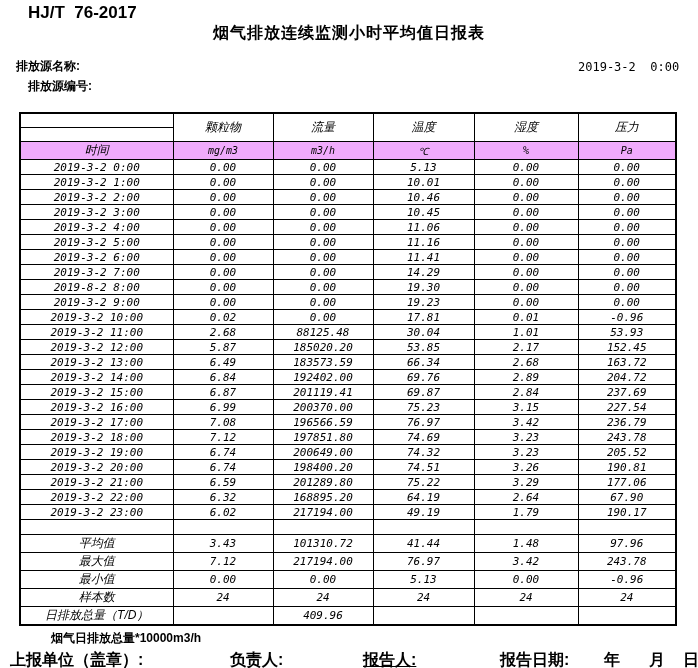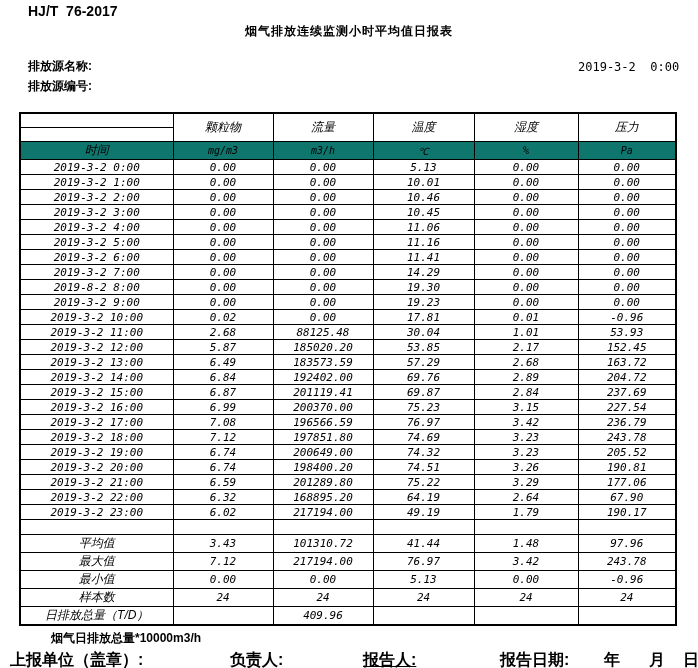--- a/index.html
+++ b/index.html
@@ -1,40 +1,40 @@
 <!DOCTYPE html>
 <html><head>
 <meta charset="utf-8">
 <style>
   html,body{margin:0;padding:0;}
   body{
     width:698px;height:668px;position:relative;background:#ffffff;color:#000;
     font-family:"Liberation Sans",sans-serif;overflow:hidden;
   }
   .abs{position:absolute;}
-  #standard{left:28px;top:3px;font-size:14px;font-weight:bold;white-space:pre;}
-  #title{left:0;top:23px;width:698px;text-align:center;font-size:12px;font-weight:bold;letter-spacing:1px;}
-  #source-name{left:28px;top:58px;font-size:12px;font-weight:bold;}
+  #standard{left:28px;top:3px;font-size:17px;font-weight:bold;white-space:pre;}
+  #title{left:0;top:23px;width:698px;text-align:center;font-size:16px;font-weight:bold;letter-spacing:1px;}
+  #source-name{left:16px;top:58px;font-size:12px;font-weight:bold;}
   #source-code{left:28px;top:78px;font-size:12px;font-weight:bold;}
   #report-datetime{left:578px;top:60px;font-size:12px;font-family:"DejaVu Sans Mono",monospace;white-space:pre;}
 
   table#report{
     position:absolute;left:19px;top:112px;width:656px;
     border-collapse:collapse;table-layout:fixed;
     border:2px solid #000;
     font-style:italic;
   }
   #report td,#report th{
     border:1px solid #000;padding:0;text-align:center;
     overflow:hidden;white-space:nowrap;vertical-align:middle;
   }
   #report thead th.colname{font-size:12px;font-weight:normal;}
   #report .h-empty{height:13px;}
   tr.units-row td{
-    background:#0f766e;height:15px;
+    background:#f0abfc;height:15px;
     border-top:1px solid #5f9e5f;border-bottom:1px solid #5f9e5f;
   }
   tr.units-row td.time-label{font-size:12px;}
   tr.units-row td.unit{font-size:10px;font-family:"DejaVu Sans Mono",monospace;}
   #report tbody td{height:14px;font-size:11px;font-family:"DejaVu Sans Mono",monospace;}
   #report tbody td.c-label{font-family:"Liberation Sans",sans-serif;font-size:12px;}
   tr.sum-first td{border-top:2px solid #000;}
   tr.total-row td{height:17px;}
 
   #footnote{left:10px;top:630px;font-size:12px;font-weight:bold;margin-left:41px;}
@@ -188,21 +188,21 @@
         <td class="c-num">5.87</td>
         <td class="c-num">185020.20</td>
         <td class="c-num">53.85</td>
         <td class="c-num">2.17</td>
         <td class="c-num">152.45</td>
       </tr>
       <tr>
         <td class="c-time">2019-3-2 13:00</td>
         <td class="c-num">6.49</td>
         <td class="c-num">183573.59</td>
-        <td class="c-num">57.29</td>
+        <td class="c-num">66.34</td>
         <td class="c-num">2.68</td>
         <td class="c-num">163.72</td>
       </tr>
       <tr>
         <td class="c-time">2019-3-2 14:00</td>
         <td class="c-num">6.84</td>
         <td class="c-num">192402.00</td>
         <td class="c-num">69.76</td>
         <td class="c-num">2.89</td>
         <td class="c-num">204.72</td>

